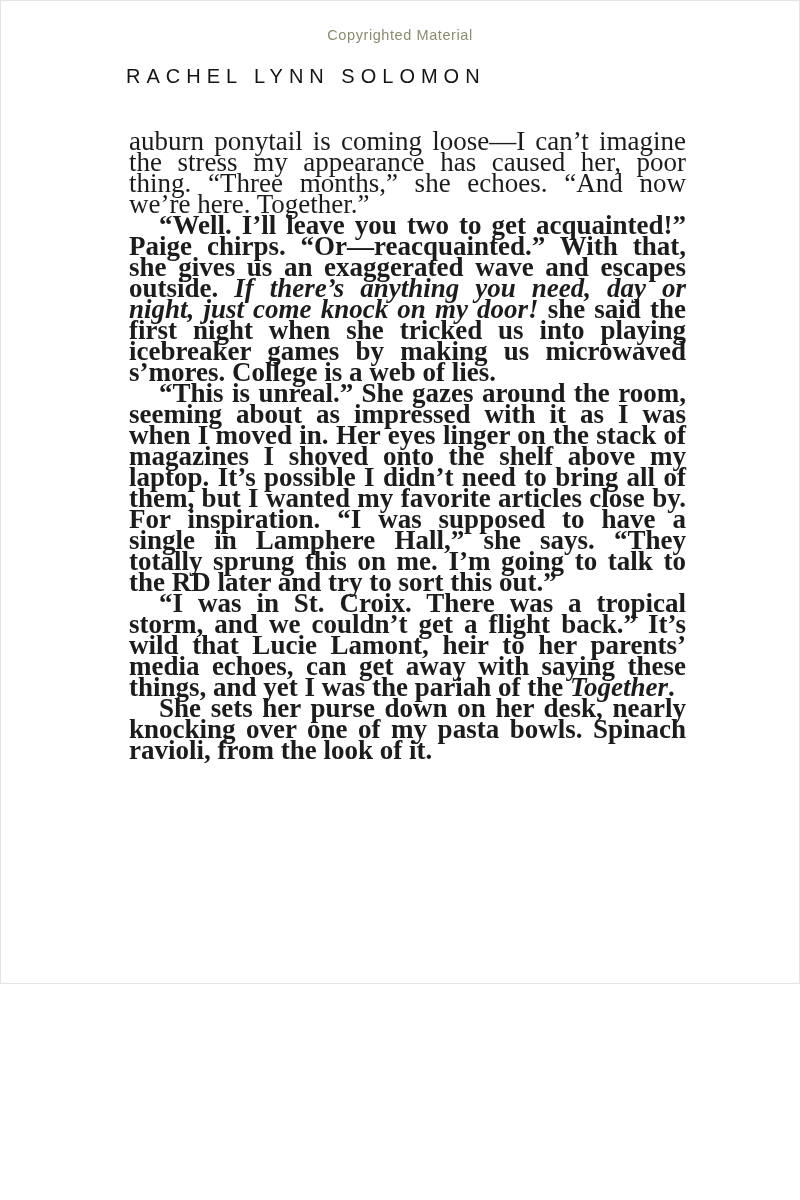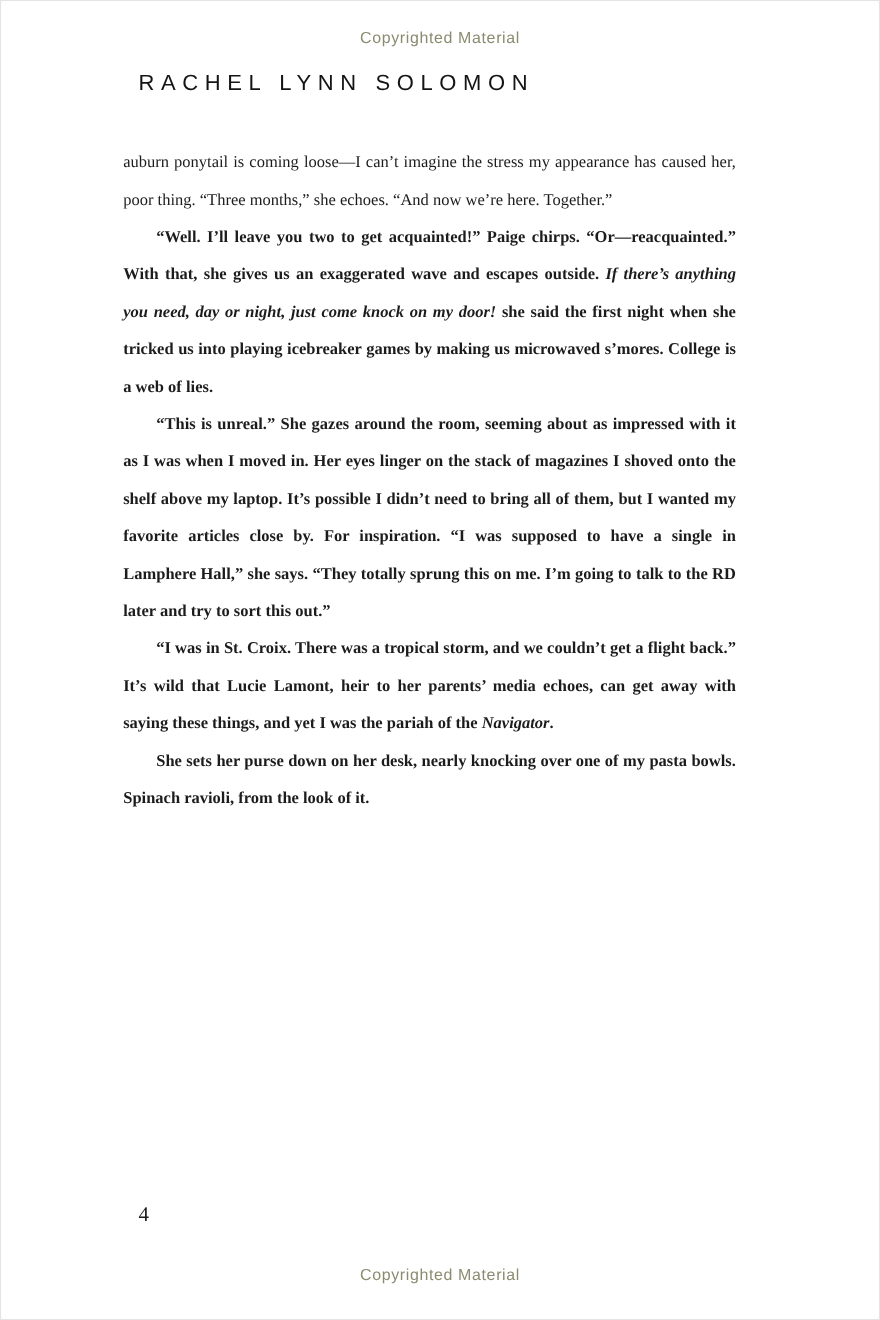--- a/index.html
+++ b/index.html
@@ -3,21 +3,21 @@
 <meta charset="utf-8">
 <style>
   html, body {
     margin: 0;
     padding: 0;
     background: #ffffff;
   }
   .page {
     position: relative;
     width: 800px;
-    height: 1200px;
+    height: 984px;
     margin: 0 auto;
     background: #ffffff;
     border: 1px solid #e4e4e4;
     box-sizing: border-box;
     font-family: "Liberation Serif", serif;
     color: #1c1c1c;
     overflow: hidden;
   }
   .copyright {
     position: absolute;
@@ -37,25 +37,25 @@
     top: 64px;
     font-family: "Liberation Sans", sans-serif;
     font-size: 20px;
     font-weight: 500;
     letter-spacing: 0.30em;
     color: #141414;
     white-space: nowrap;
   }
   .body-text {
     position: absolute;
-    left: 111px;
+    left: 128px;
     top: 130px;
     width: 557px;
-    font-size: 15px;
-    line-height: 34px;
+    font-size: 27px;
+    line-height: 21px;
     text-align: justify;
     hyphens: auto;
     -webkit-hyphens: auto;
   }
   .para { margin: 0; padding: 0; }
   .para.indent { text-indent: 30px; font-weight: bold; }
   .para em { font-style: italic; }
   .page-number {
     position: absolute;
     left: 125px;
@@ -76,21 +76,21 @@
   <main class="body-text" lang="en">
 
     <p class="para"><span>auburn ponytail is coming loose—I can’t imagine the stress my appearance has caused her, poor thing. “Three months,” she echoes. “And now we’re here. Together.”</span></p>
 
     <p class="para indent"><span>“Well. I’ll leave you two to get acquainted!” Paige chirps. “Or—reacquainted.” With that, she gives us an exaggerated wave and escapes outside. </span><em>If there’s anything you need, day or night, just come knock on my door!</em><span> she said the first night when she tricked us into playing icebreaker games by making us microwaved s’mores. College is a web of lies.</span></p>
 
 
     <p class="para indent"><span>“This is unreal.” She gazes around the room, seeming about as impressed with it as I was when I moved in. Her eyes linger on the stack of magazines I shoved onto the shelf above my laptop. It’s possible I didn’t need to bring all of them, but I wanted my favorite articles close by. For inspiration. “I was supposed to have a single in Lamphere Hall,” she says. “They totally sprung this on me. I’m going to talk to the RD later and try to sort this out.”</span></p>
 
 
-    <p class="para indent"><span>“I was in St. Croix. There was a tropical storm, and we couldn’t get a flight back.” It’s wild that Lucie Lamont, heir to her parents’ media echoes, can get away with saying these things, and yet I was the pariah of the </span><em>Navigator</em><span>.</span></p>
+    <p class="para indent"><span>“I was in St. Croix. There was a tropical storm, and we couldn’t get a flight back.” It’s wild that Lucie Lamont, heir to her parents’ media echoes, can get away with saying these things, and yet I was the pariah of the </span><em>Together</em><span>.</span></p>
 
 
     <p class="para indent"><span>She sets her purse down on her desk, nearly knocking over one of my pasta bowls. Spinach ravioli, from the look of it.</span></p>
 
   </main>
 
   <div class="page-number">4</div>
 
   <div class="copyright bottom">Copyrighted Material</div>
 

